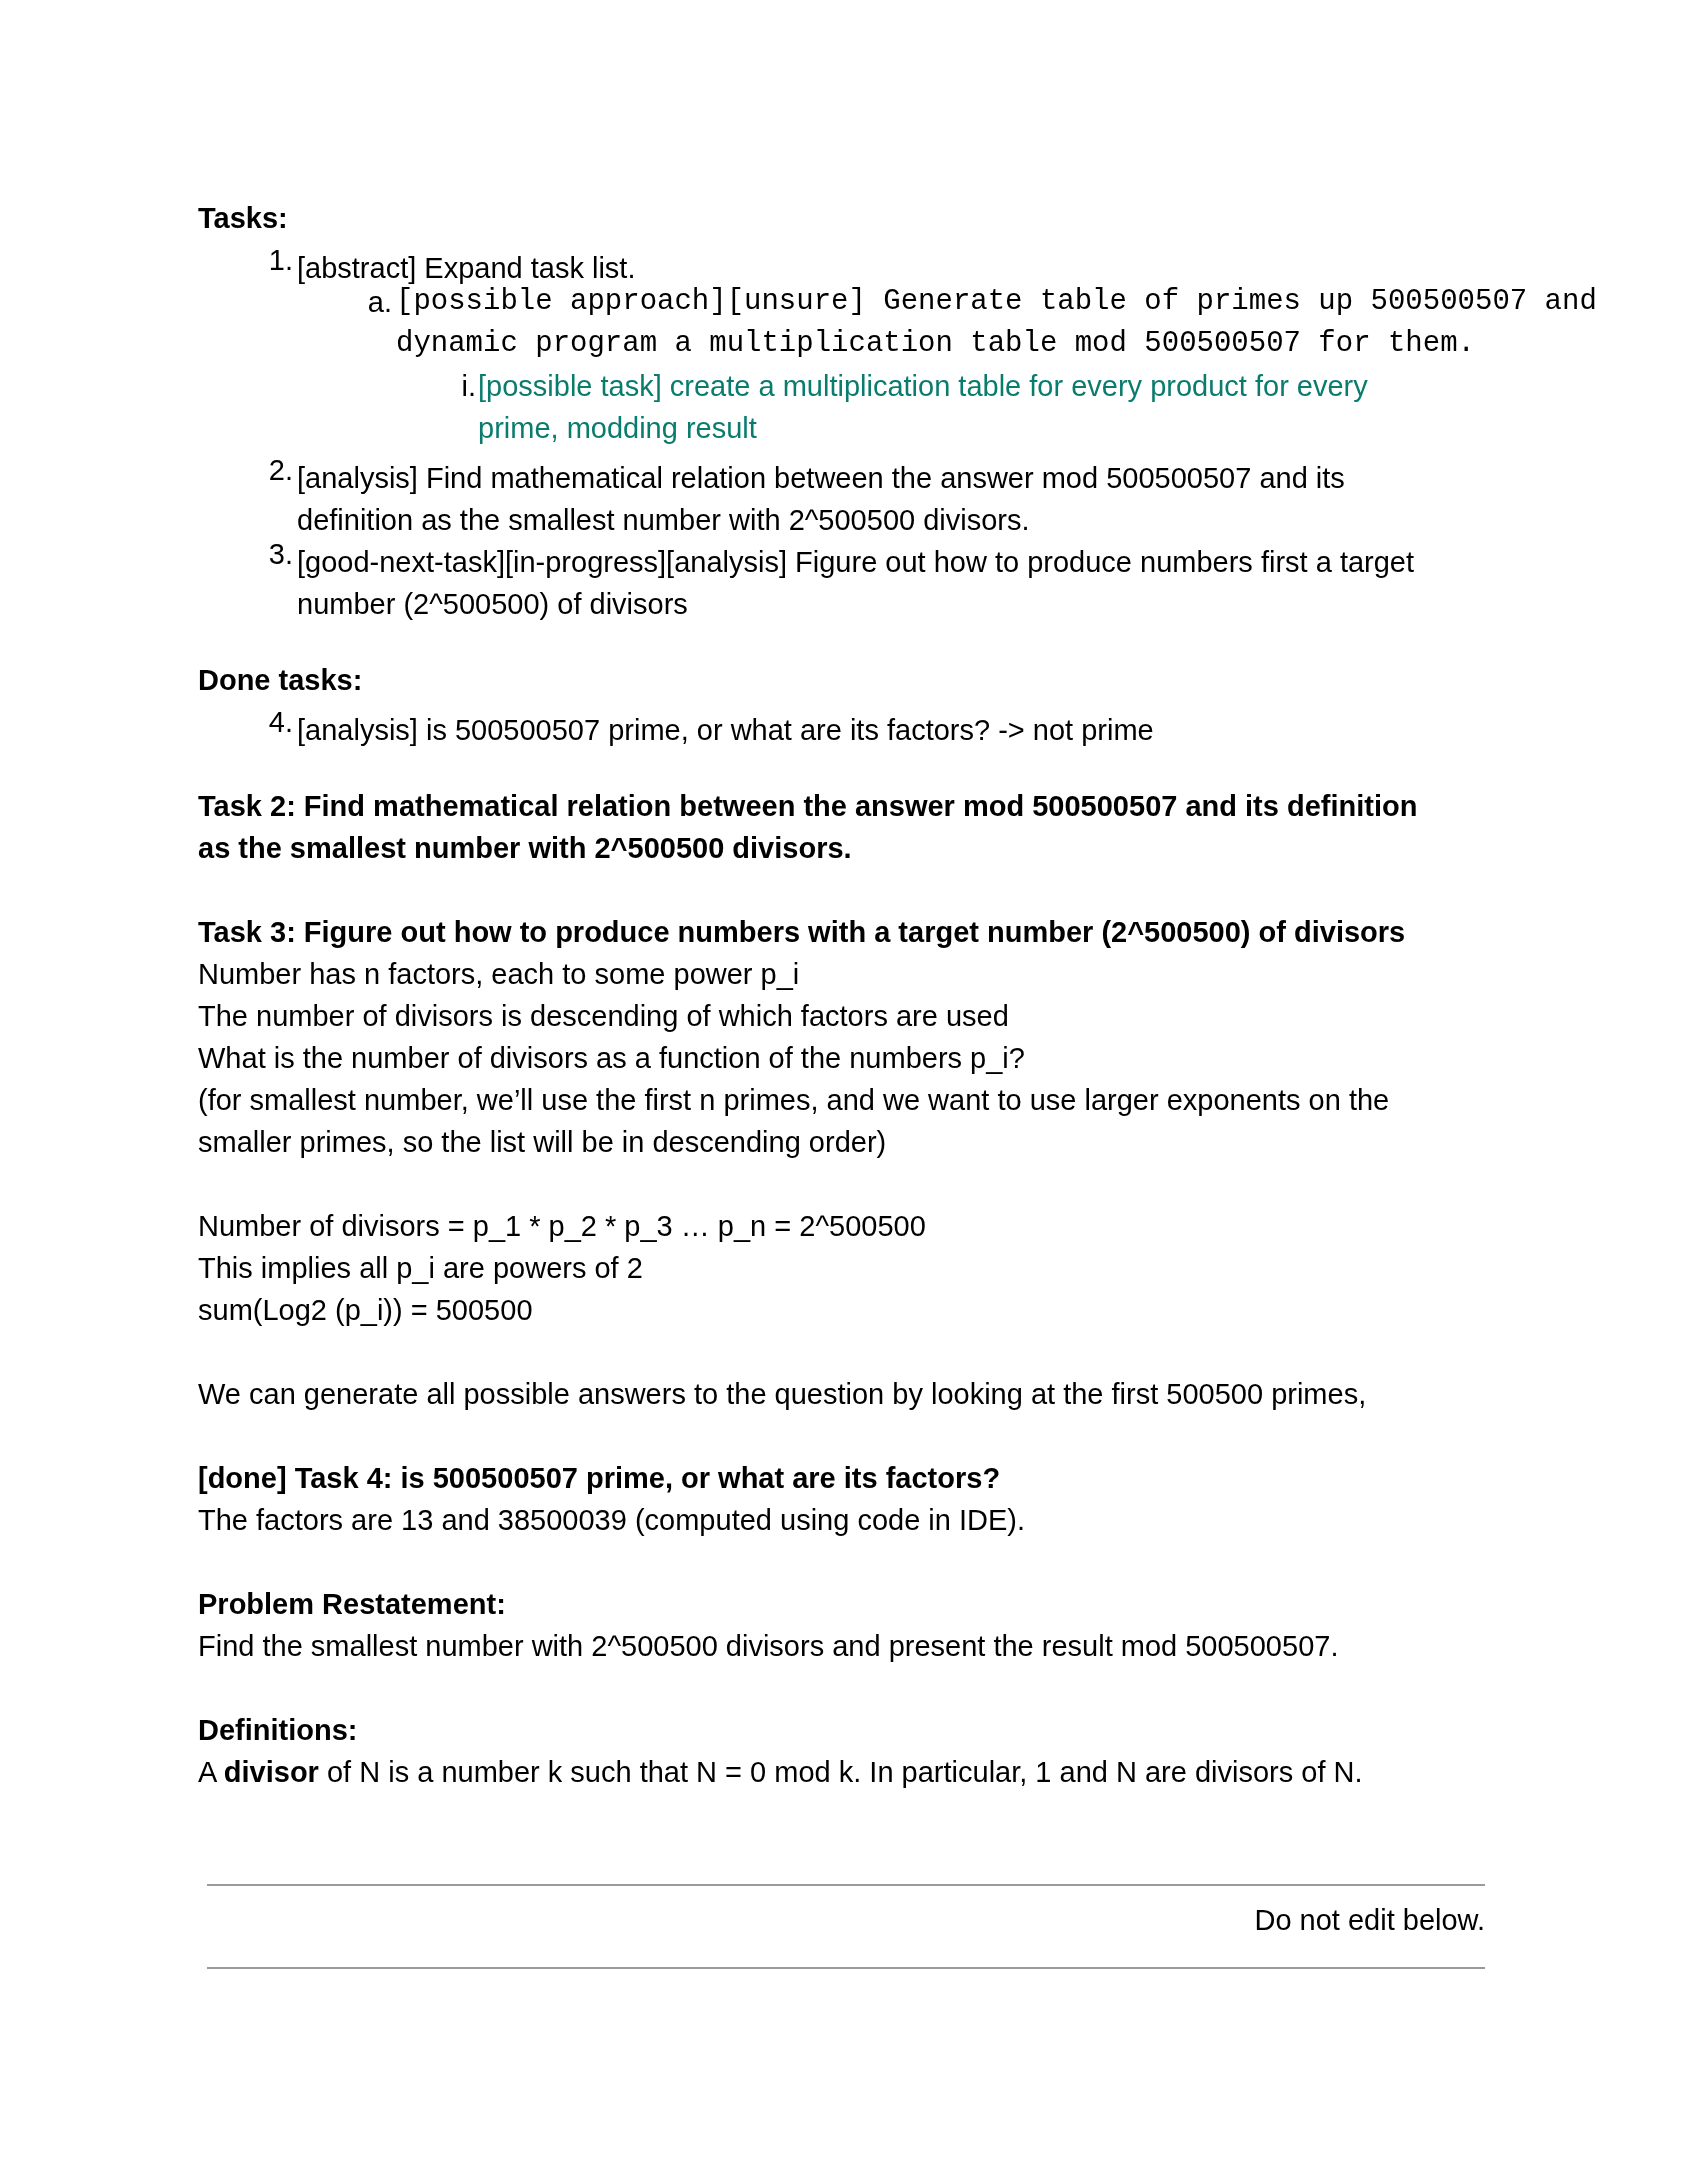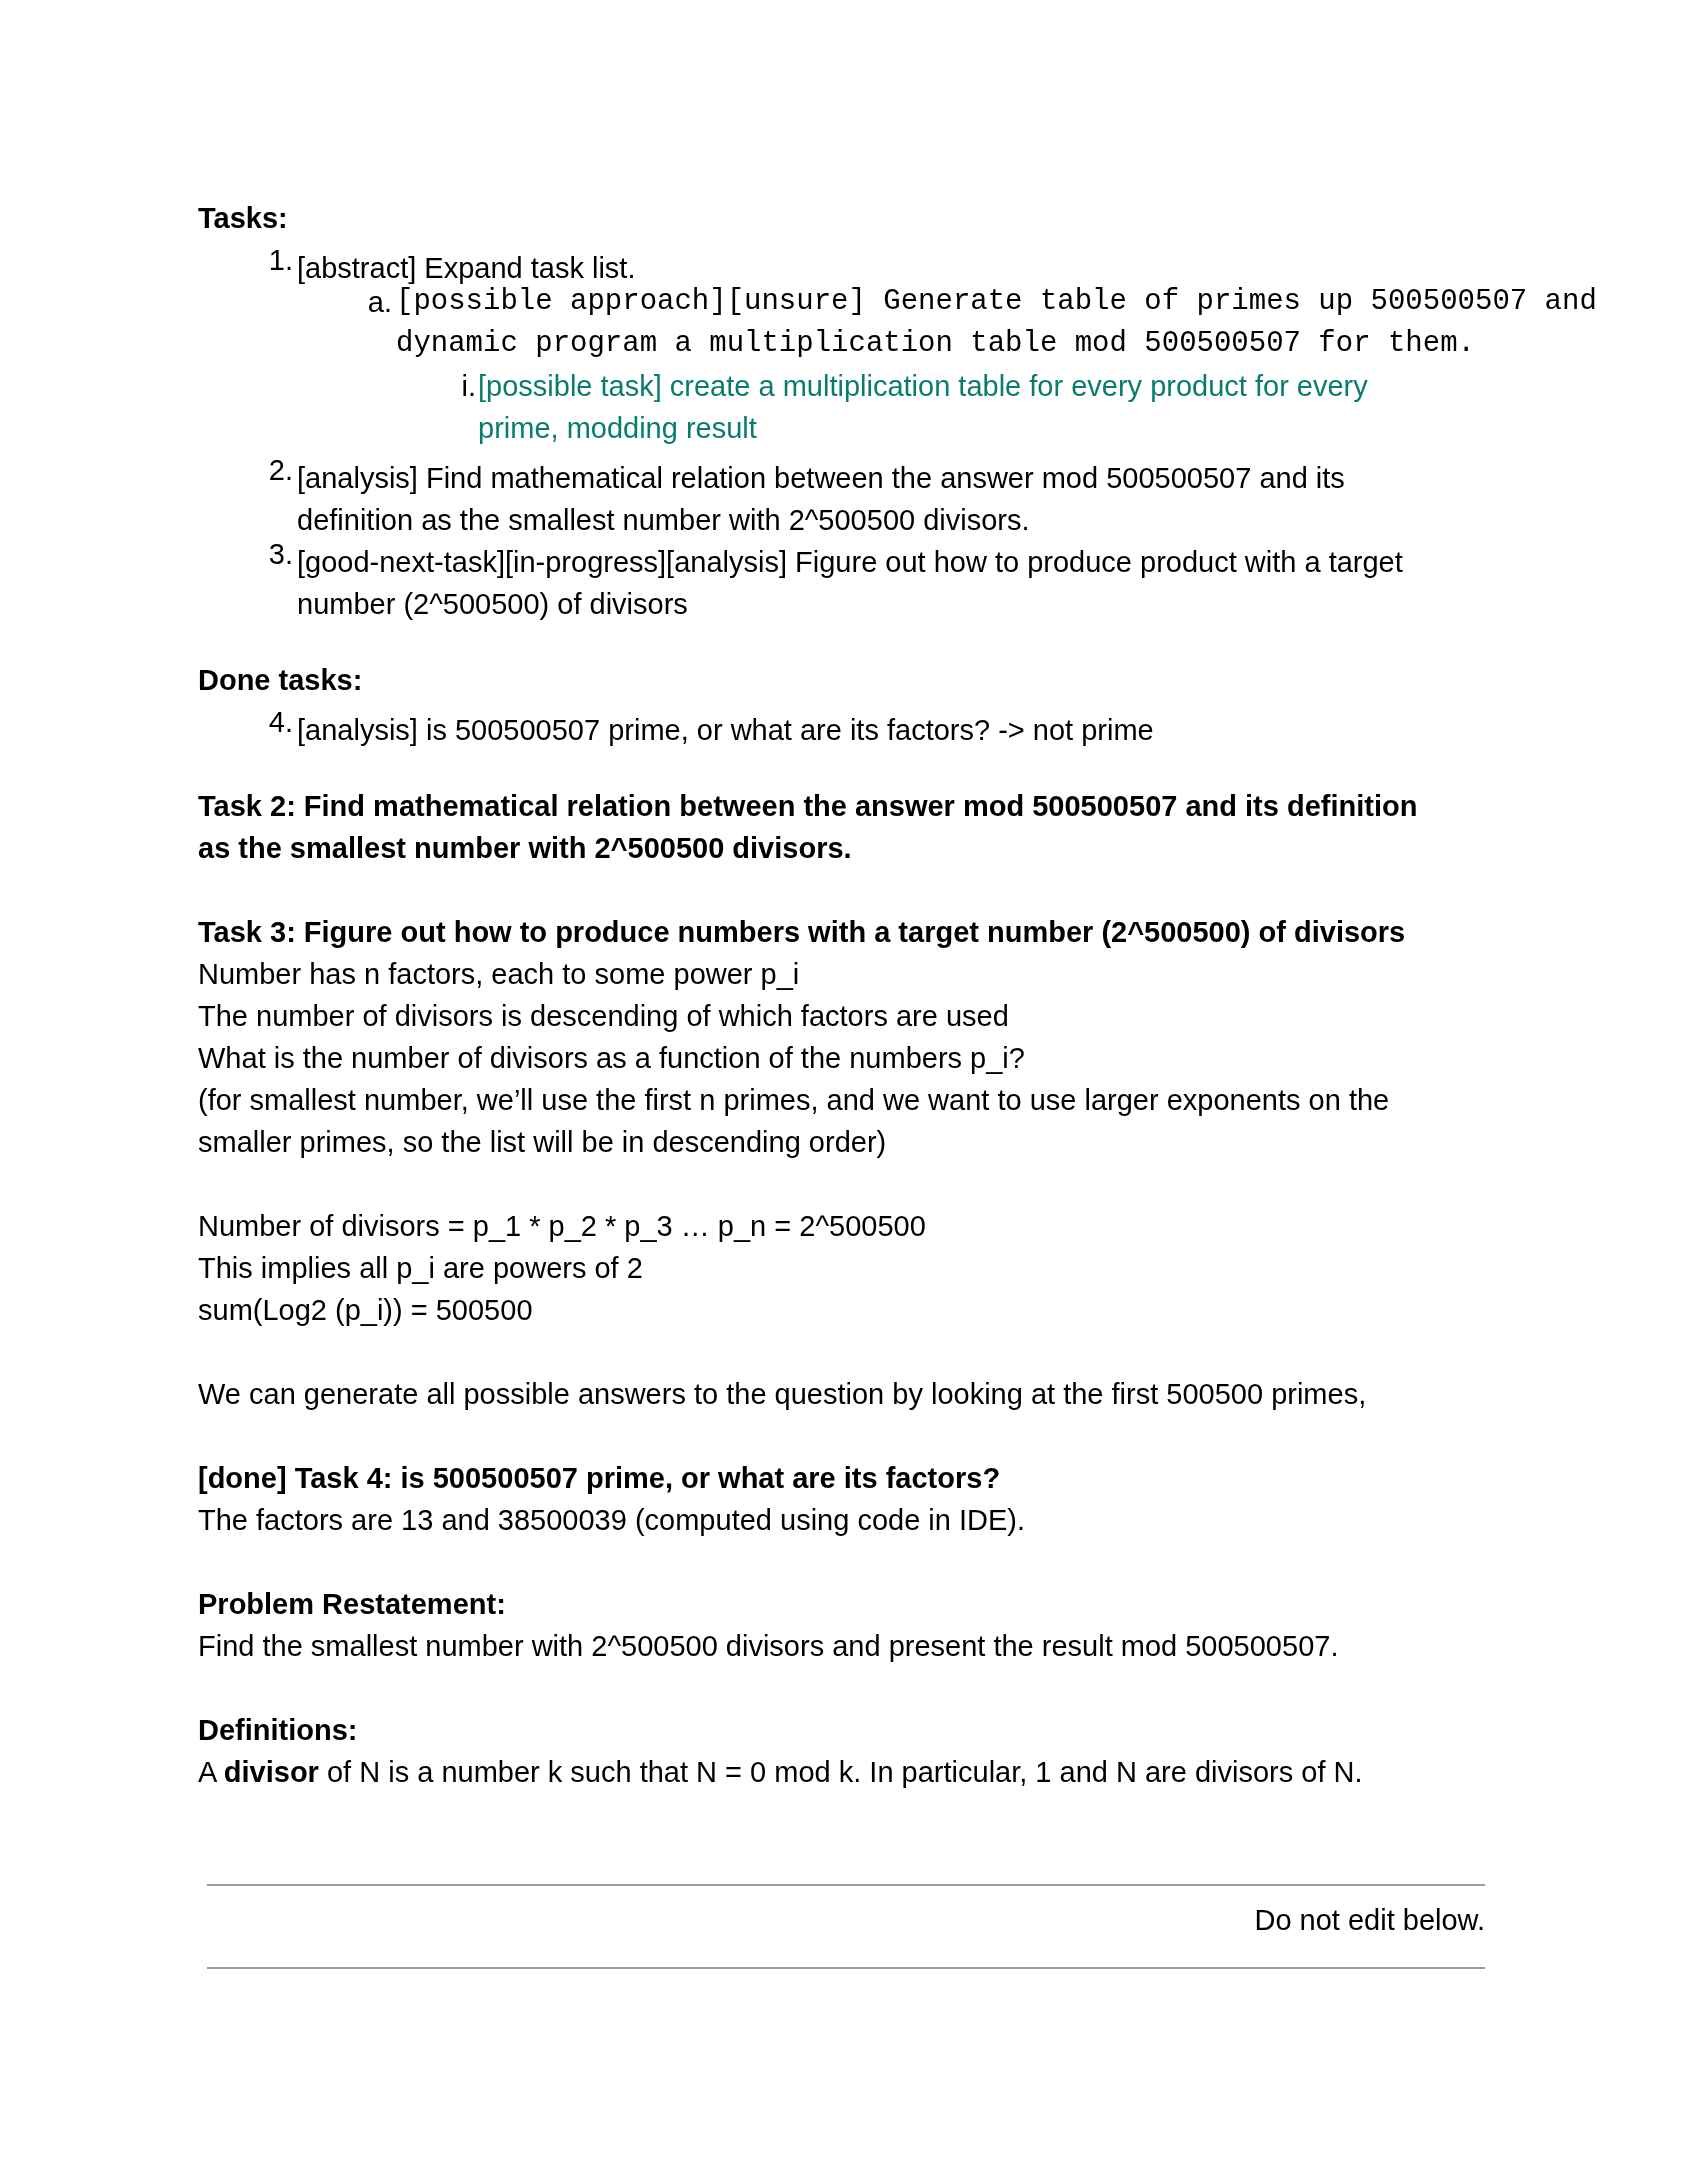--- a/index.html
+++ b/index.html
@@ -56,21 +56,21 @@
         <span class="num">2.</span>
         <span class="txt">[analysis] Find mathematical relation between the answer mod 500500507 and its</span>
       </div>
     <div class="line">
         <span class="txt">definition as the smallest number with 2^500500 divisors.</span>
       </div>
   </div>
   <div class="li l1">
     <div class="line">
         <span class="num">3.</span>
-        <span class="txt">[good-next-task][in-progress][analysis] Figure out how to produce product with a target</span>
+        <span class="txt">[good-next-task][in-progress][analysis] Figure out how to produce numbers first a target</span>
       </div>
     <div class="line">
         <span class="txt">number (2^500500) of divisors</span>
       </div>
   </div>
 
   <div class="gap"></div>
 
   <div class="line b">Done tasks:</div>
   <div class="li l1">

